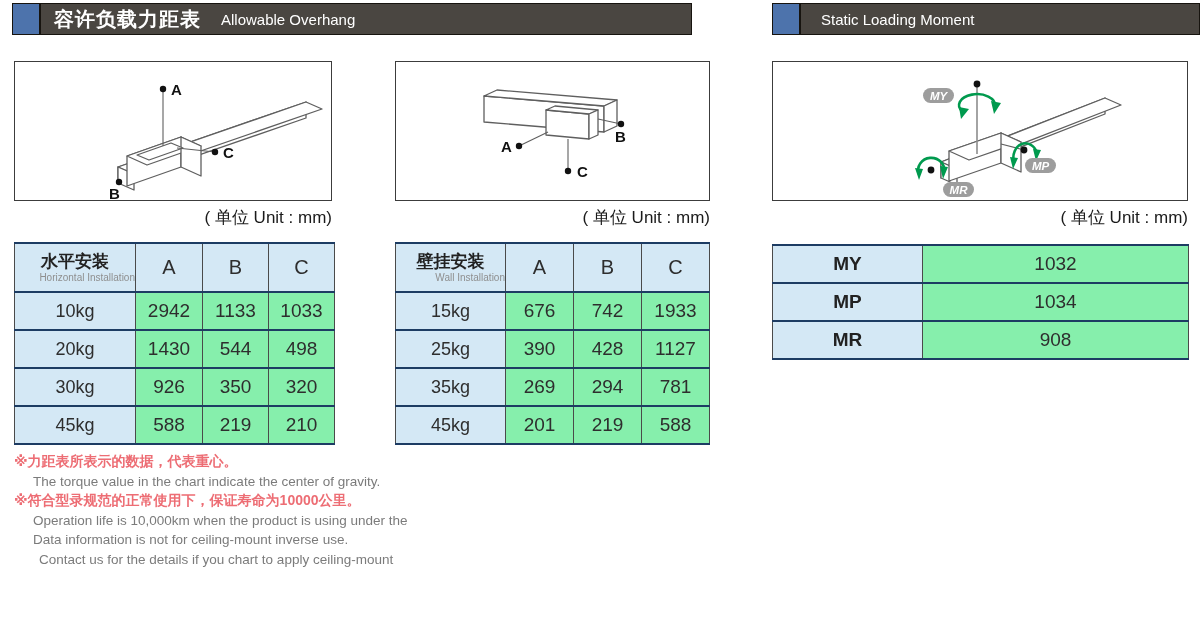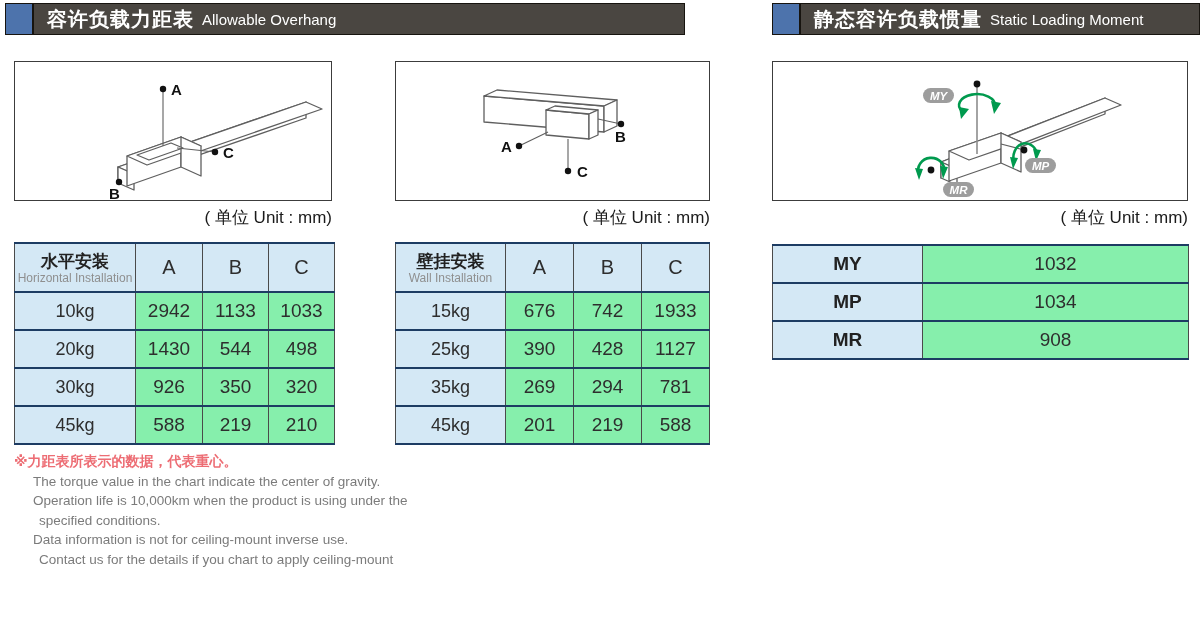--- a/index.html
+++ b/index.html
@@ -7,22 +7,22 @@
     width:1200px;height:629px;position:relative;background:#ffffff;
     font-family:"Liberation Sans","DejaVu Sans",sans-serif;overflow:hidden;
   }
   
   .hdr{
     position:absolute;top:3px;height:32px;background:#4a4641;
     border:1px solid #17140f;display:flex;align-items:center;box-sizing:border-box;
   }
   .hdr .sq{width:26px;height:100%;background:#4d73ac;flex:0 0 auto;border-right:2px solid #17140f;}
   .hdr .zh{color:#fff;font-size:20px;font-weight:bold;margin-left:13px;letter-spacing:1px;white-space:nowrap;}
-  .hdr .en{color:#fff;font-size:15px;margin-left:8px;white-space:nowrap;}
-  #hdr-left{left:5px;width:680px;}
+  .hdr .en{color:#fff;font-size:15px;margin-left:20px;white-space:nowrap;}
+  #hdr-left{left:12px;width:680px;}
   #hdr-right{left:772px;width:428px;}
   
   .dbox{position:absolute;top:61px;height:140px;background:#fff;border:1.5px solid #3c3c3c;box-sizing:border-box;}
   #dbox1{left:14px;width:318px;}
   #dbox2{left:395px;width:315px;}
   #dbox3{left:772px;width:416px;}
   .unit{position:absolute;top:206px;font-size:17px;color:#1a1a1a;text-align:right;white-space:nowrap;}
   #unit1{left:14px;width:318px;}
   #unit2{left:395px;width:315px;}
   #unit3{left:772px;width:416px;}
@@ -30,21 +30,21 @@
   svg text.badge-t{font-size:11.5px;font-weight:bold;font-style:italic;fill:#fff;text-anchor:middle;font-family:"Liberation Sans",sans-serif;}
   
   table.tbl{position:absolute;border-collapse:collapse;table-layout:fixed;background:#86efac;}
   table.tbl td{
     border-top:2px solid #1d3c63;border-bottom:2px solid #1d3c63;
     border-left:1px solid #4a4a4a;border-right:1px solid #4a4a4a;
     text-align:center;vertical-align:middle;color:#2e2e2e;padding:0;box-sizing:border-box;
   }
   td.blue{background:#d4e8f5;}
   td.h-main .zh{font-size:17px;font-weight:bold;color:#222;line-height:20px;}
-  td.h-main .en{font-size:12px;color:#8f8f8f;line-height:12px;}
+  td.h-main .en{font-size:10px;color:#8f8f8f;line-height:12px;text-align:right;}
   td.h-col{font-size:20px;color:#333;}
   td.load{font-size:18px;color:#222;}
   td.num{font-size:19px;color:#2e2e2e;}
   #tbl1{left:14px;top:242px;width:320px;}
   #tbl2{left:395px;top:242px;width:314px;}
   #tbl3{left:772px;top:244px;width:416px;}
   #tbl1 tr.hrow td,#tbl2 tr.hrow td{height:49px;}
   #tbl1 tr.drow td,#tbl2 tr.drow td{height:38px;}
   #tbl3 td{height:38px;}
   #tbl3 td.mlab{font-size:19px;font-weight:bold;color:#222;}
@@ -57,21 +57,20 @@
 </head>
 <body>
 
 <div id="hdr-left" class="hdr">
   <span class="sq"></span>
   <span class="zh">容许负载力距表</span>
   <span class="en">Allowable Overhang</span>
 </div>
 <div id="hdr-right" class="hdr">
   <span class="sq"></span>
-  <span class="zh">静态容许负载惯量</span>
   <span class="en">Static Loading Moment</span>
 </div>
 
 <div id="dbox1" class="dbox">
   <svg width="315" height="137" viewBox="0 0 315 137">
     <g stroke="#5f5f5f" stroke-width="1.3" fill="#fff" stroke-linejoin="round">
       <path d="M103,121 L291,56 L291,40 L103,105 Z"></path>
       <path d="M103,105 L291,40 L307,47 L119,112 Z"></path>
       <path d="M103,121 L103,105 L119,112 L119,128 Z"></path>
       <path d="M112,124 L166,105 L166,75 L112,94 Z"></path>
@@ -271,17 +270,17 @@
   <tr>
     <td class="blue mlab">MR</td>
     <td class="num">908</td>
   </tr>
 </tbody>
   </table>
 
 <div id="notes">
   <div class="note-zh">※力距表所表示的数据，代表重心。</div>
   <div class="note-en">The torque value in the chart indicate the center of gravity.</div>
+  <div class="note-zh">※符合型录规范的正常使用下，保证寿命为10000公里。</div>
   <div class="note-en">Operation life is 10,000km when the product is using under the</div>
-  <div class="note-en2">specified conditions.</div>
   <div class="note-en">Data information is not for ceiling-mount inverse use.</div>
   <div class="note-en2">Contact us for the details if you chart to apply ceiling-mount</div>
 </div>
 
 </body></html>

